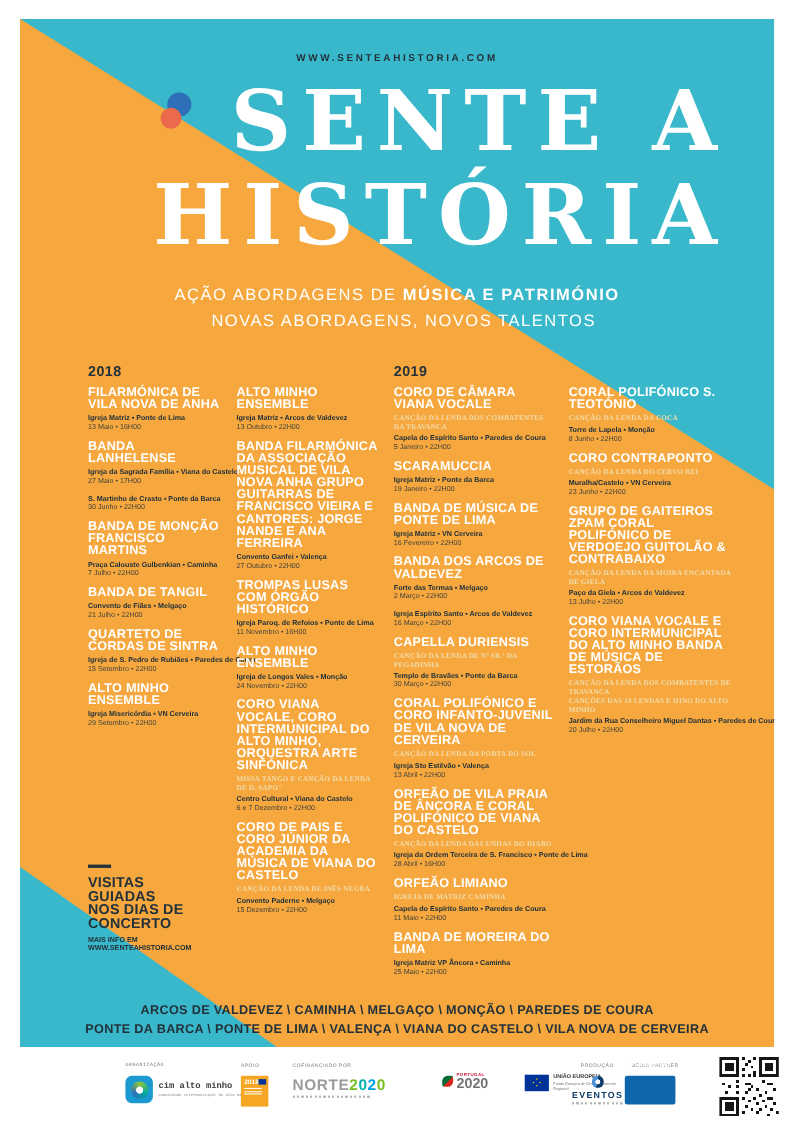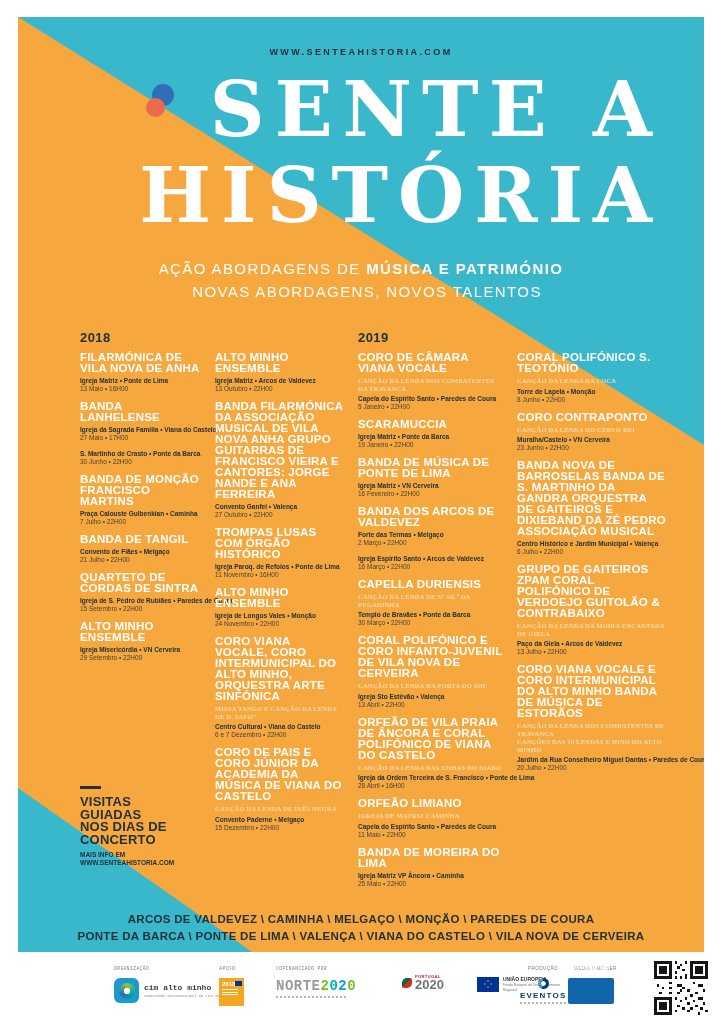--- a/index.html
+++ b/index.html
@@ -272,25 +272,20 @@
             <div class="evenue">Torre de Lapela • Monção</div>
             <div class="edate">8 Junho • 22H00</div>
           </div>
           <div class="event">
             <h3 class="etitle">CORO CONTRAPONTO</h3>
             <div class="esub">CANÇÃO DA LENDA DO CERVO REI</div>
             <div class="evenue">Muralha/Castelo • VN Cerveira</div>
             <div class="edate">23 Junho • 22H00</div>
           </div>
           <div class="event">
-            <h3 class="etitle">BANDA NOVA DE BARROSELAS BANDA DE S. MARTINHO DA GANDRA ORQUESTRA DE GAITEIROS E DIXIEBAND DA ZÉ PEDRO ASSOCIAÇÃO MUSICAL</h3>
-            <div class="evenue">Centro Histórico e Jardim Municipal • Valença</div>
-            <div class="edate">6 Julho • 22H00</div>
-          </div>
-          <div class="event">
             <h3 class="etitle">GRUPO DE GAITEIROS ZPAM CORAL POLIFÓNICO DE VERDOEJO GUITOLÃO &amp; CONTRABAIXO</h3>
             <div class="esub">CANÇÃO DA LENDA DA MOIRA ENCANTADA DE GIELA</div>
             <div class="evenue">Paço da Giela • Arcos de Valdevez</div>
             <div class="edate">13 Julho • 22H00</div>
           </div>
           <div class="event">
             <h3 class="etitle">CORO VIANA VOCALE E CORO INTERMUNICIPAL DO ALTO MINHO BANDA DE MÚSICA DE ESTORÃOS</h3>
             <div class="esub">CANÇÃO DA LENDA DOS COMBATENTES DE TRAVANCA</div>
             <div class="esub">CANÇÕES DAS 10 LENDAS E HINO DO ALTO MINHO</div>
             <div class="evenue">Jardim da Rua Conselheiro Miguel Dantas • Paredes de Coura</div>
@@ -338,21 +333,21 @@
         <span class="apoio-eu"></span>
         <div class="apoio-year">2018</div>
         <div class="apoio-lines">
             <i></i>
             <i></i>
             <i></i>
           </div>
       </div>
     </div>
 
-    <div class="fgroup" style="left:276px;font-family:Liberation Mono, monospace;">
+    <div class="fgroup" style="left:266px;">
       <div class="flabel">COFINANCIADO POR</div>
       <div class="norte">
         <span class="n">NORTE</span><span class="y" id="norte2020"><span>2</span><span>0</span><span>2</span><span>0</span></span>
         <div class="microline"></div>
       </div>
     </div>
 
     <div class="fgroup" style="left:402px;top:22px;">
       <div class="frow">
         <span class="pt-flag"></span>

